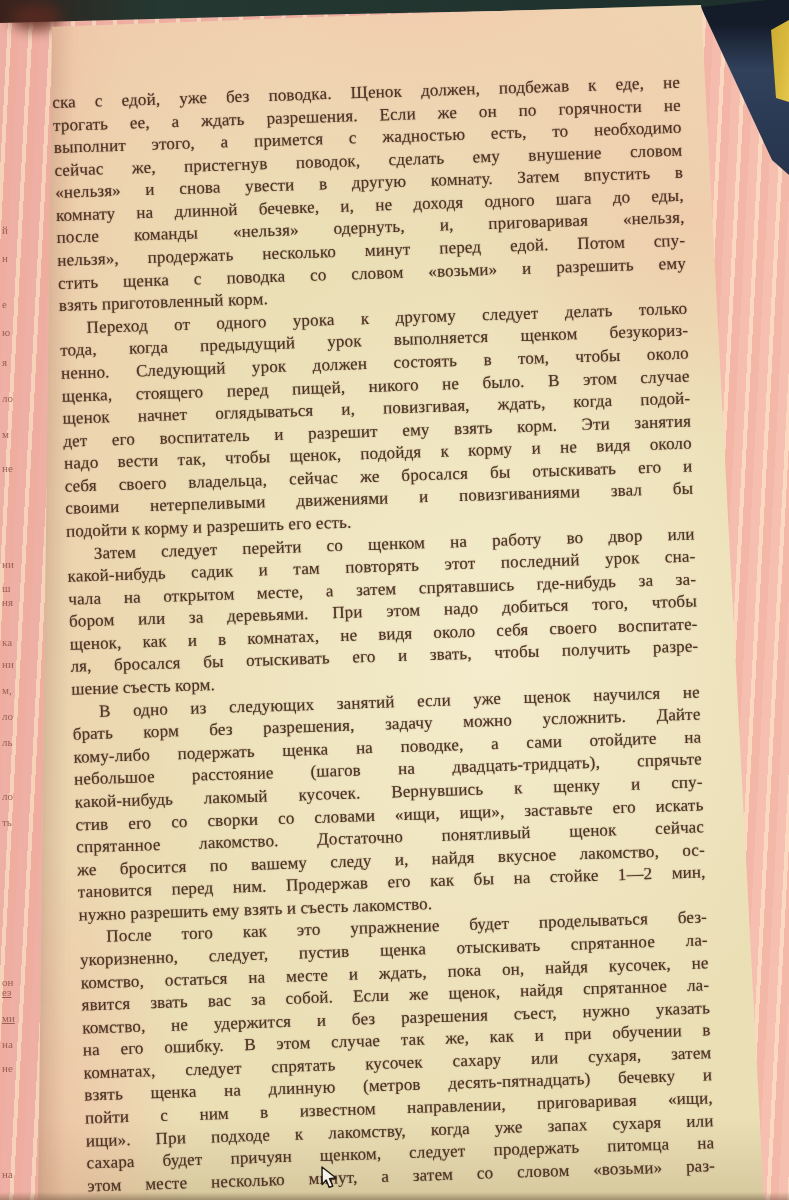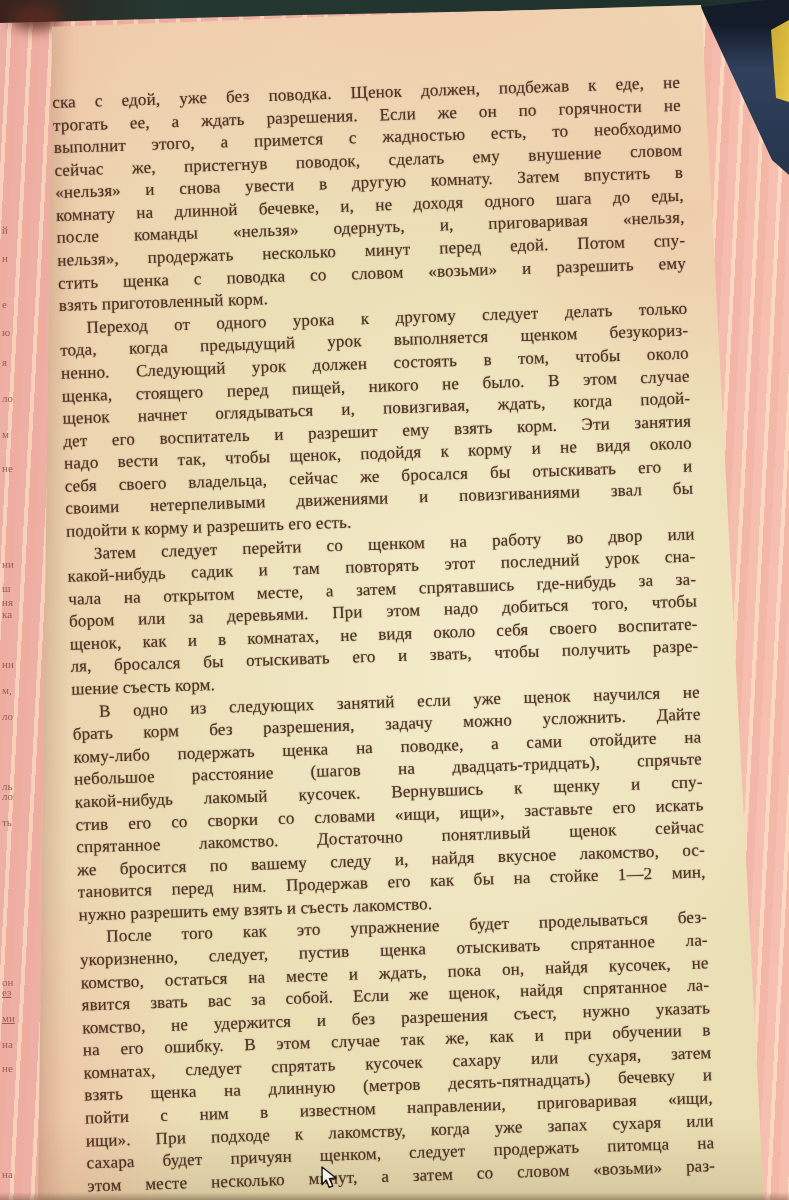--- a/index.html
+++ b/index.html
@@ -106,26 +106,26 @@
         <span style="top: 224px;">й</span>
         <span style="top: 252px;">н</span>
         <span style="top: 298px;">е</span>
         <span style="top: 326px;">ю</span>
         <span style="top: 356px;">я</span>
         <span style="top: 392px;">ло</span>
         <span style="top: 428px;">м</span>
         <span style="top: 462px;">не</span>
         <span style="top: 558px;">ни</span>
         <span style="top: 582px;">ш</span>
-        <span style="top: 608px;">ка</span>
+        <span style="top: 636px;">ка</span>
         <span style="top: 596px; text-align: right;">ня</span>
         <span style="top: 658px;">ни</span>
         <span style="top: 684px;">м,</span>
         <span style="top: 710px;">ло</span>
-        <span style="top: 780px;">ль</span>
+        <span style="top: 736px;">ль</span>
         <span style="top: 790px;">ло</span>
         <span style="top: 816px;">ть</span>
         <span style="top: 976px;">он</span>
         <span style="top: 986px; text-decoration: underline;">ез</span>
         <span style="top: 1012px; text-decoration: underline;">ми</span>
         <span style="top: 1038px;">на</span>
         <span style="top: 1062px;">не</span>
         <span style="top: 1168px;">на</span>
       </div>
   </div>

